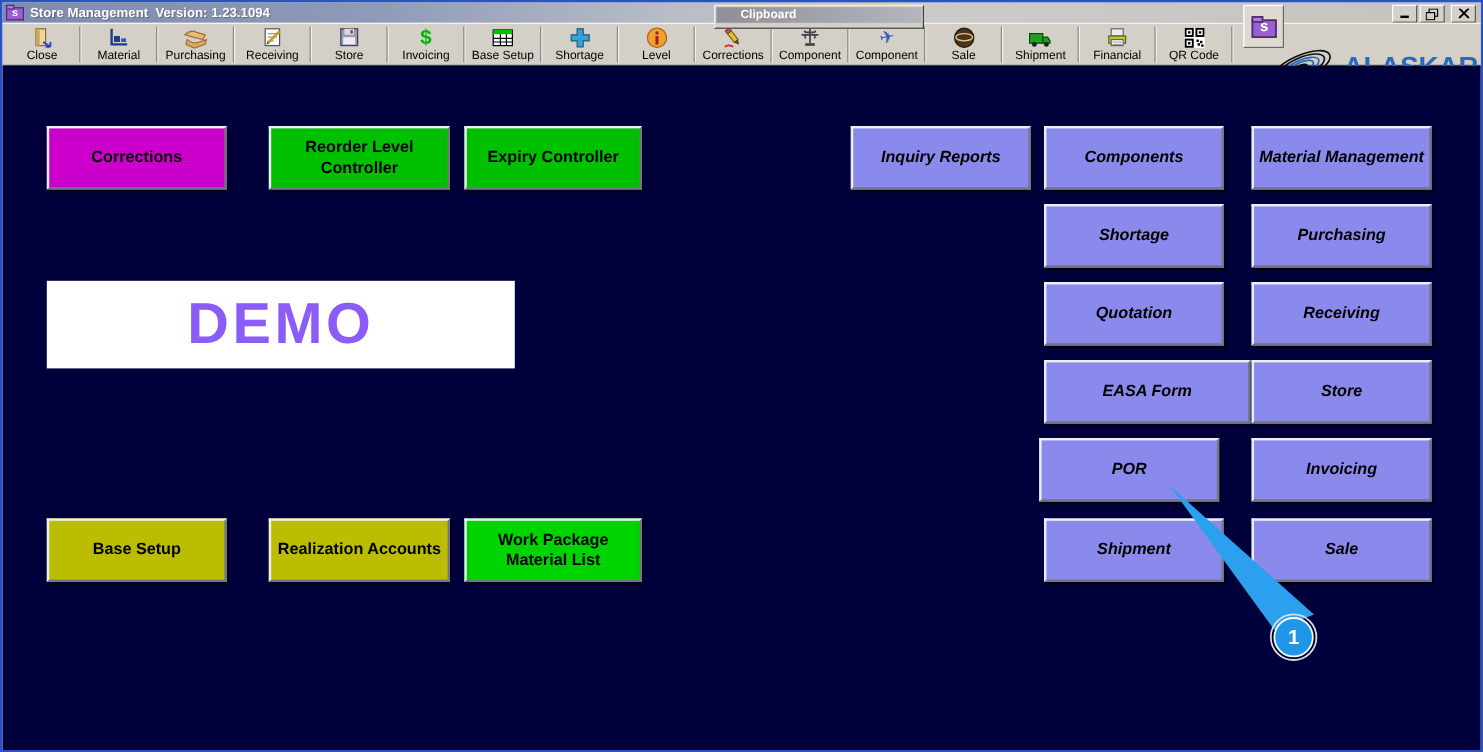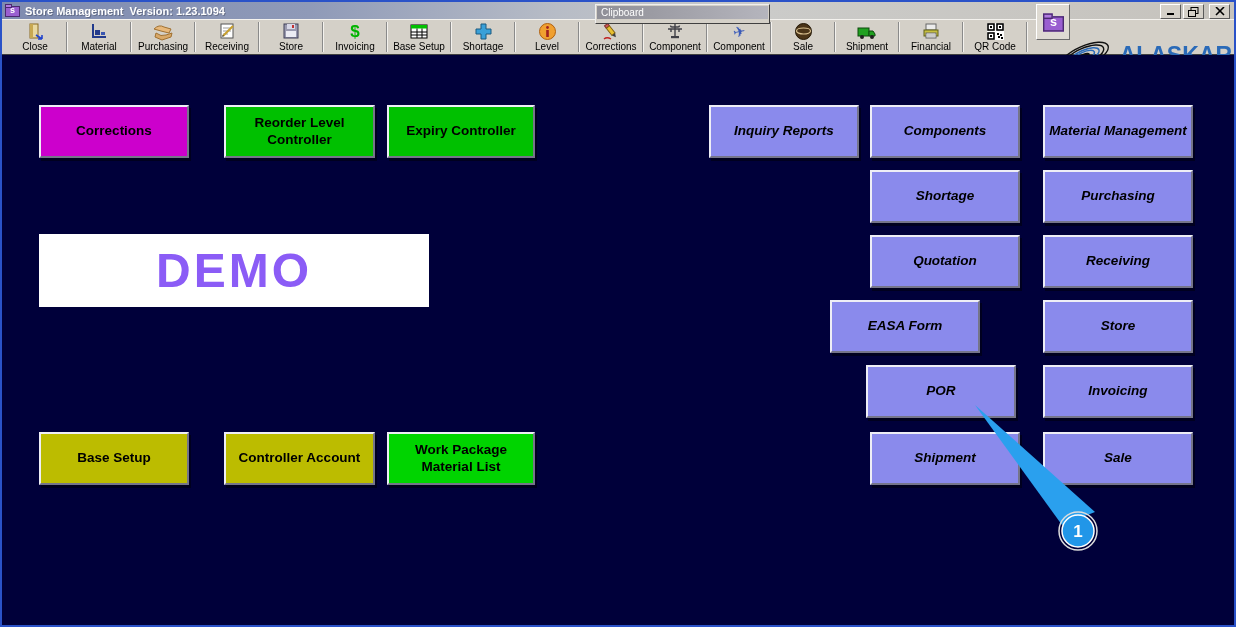--- a/index.html
+++ b/index.html
@@ -31,21 +31,21 @@
   .plane{font-size:15px;color:#3a5ab8;display:inline-block;transform:rotate(-12deg);line-height:15px;}
   .logo{position:absolute;right:2px;top:19px;height:33px;display:flex;align-items:center;}
   .logo-text{font-size:23px;font-weight:bold;color:#2a6ab8;letter-spacing:0px;line-height:23px;}
   .clip-tile{position:absolute;left:1034px;top:2px;width:32px;height:34px;background:#dedad2;
     border:1px solid;border-color:#fff #6a6a6a #6a6a6a #fff;display:flex;align-items:center;justify-content:center;}
   .clip-tile .app-ico{transform:scale(1.4);}
   
   .clipwin{position:absolute;left:593px;top:2px;width:175px;height:20px;background:#d4d0c8;
     border:1px solid;border-color:#efefef #404040 #404040 #efefef;box-sizing:border-box;}
   .clipwin .cap{height:13px;margin:1px;background:linear-gradient(90deg,#8f8f97,#b5b5bd);
-    color:#fff;font-size:10px;font-weight:normal;line-height:13px;padding-left:4px;}
+    color:#fff;font-size:10px;font-weight:bold;line-height:13px;padding-left:20px;}
   
   .main{position:absolute;left:0;top:53px;right:0;bottom:0;background:#00003a;}
   .mbtn{position:absolute;height:53px;box-sizing:border-box;
     border:2px solid;border-color:#eeeef6 #75758a #75758a #eeeef6;
     box-shadow:2px 3px 0 rgba(0,0,0,0.45);
     display:flex;align-items:center;justify-content:center;text-align:center;
     font-family:"Liberation Sans", sans-serif;font-size:13.5px;font-weight:bold;color:#000;
     line-height:1.2;padding:2px;cursor:default;}
   .c-peri{background:#8a8aec;font-style:italic;}
   .c-mag{background:#cc00cc;}
@@ -295,34 +295,34 @@
     </span>
   </div>
 
   <div class="main">
 
     <div class="mbtn c-mag" style="left:37px;top:50px;width:150px">Corrections</div>
     <div class="mbtn c-grn" style="left:222px;top:50px;width:151px">Reorder Level Controller</div>
     <div class="mbtn c-grn" style="left:385px;top:50px;width:148px">Expiry Controller</div>
 
     <div class="mbtn c-oli" style="left:37px;top:377px;width:150px">Base Setup</div>
-    <div class="mbtn c-oli" style="left:222px;top:377px;width:151px">Controller Account</div>
+    <div class="mbtn c-oli" style="left:222px;top:377px;width:151px">Realization Accounts</div>
     <div class="mbtn c-grn2" style="left:385px;top:377px;width:148px">Work Package Material List</div>
 
     <div class="mbtn c-peri" style="left:707px;top:50px;width:150px">Inquiry Reports</div>
     <div class="mbtn c-peri" style="left:868px;top:50px;width:150px">Components</div>
     <div class="mbtn c-peri" style="left:1041px;top:50px;width:150px">Material Management</div>
 
     <div class="mbtn c-peri" style="left:868px;top:115px;width:150px">Shortage</div>
     <div class="mbtn c-peri" style="left:1041px;top:115px;width:150px">Purchasing</div>
 
     <div class="mbtn c-peri" style="left:868px;top:180px;width:150px">Quotation</div>
     <div class="mbtn c-peri" style="left:1041px;top:180px;width:150px">Receiving</div>
 
-    <div class="mbtn c-peri" style="left:828px;top:245px;width:150px">EASA Form</div>
+    <div class="mbtn c-peri" style="left:868px;top:245px;width:172px">EASA Form</div>
     <div class="mbtn c-peri" style="left:1041px;top:245px;width:150px">Store</div>
 
     <div class="mbtn c-peri" style="left:864px;top:310px;width:150px">POR</div>
     <div class="mbtn c-peri" style="left:1041px;top:310px;width:150px">Invoicing</div>
 
     <div class="mbtn c-peri" style="left:868px;top:377px;width:150px">Shipment</div>
     <div class="mbtn c-peri" style="left:1041px;top:377px;width:150px">Sale</div>
 
     <div class="demo">DEMO</div>
 

